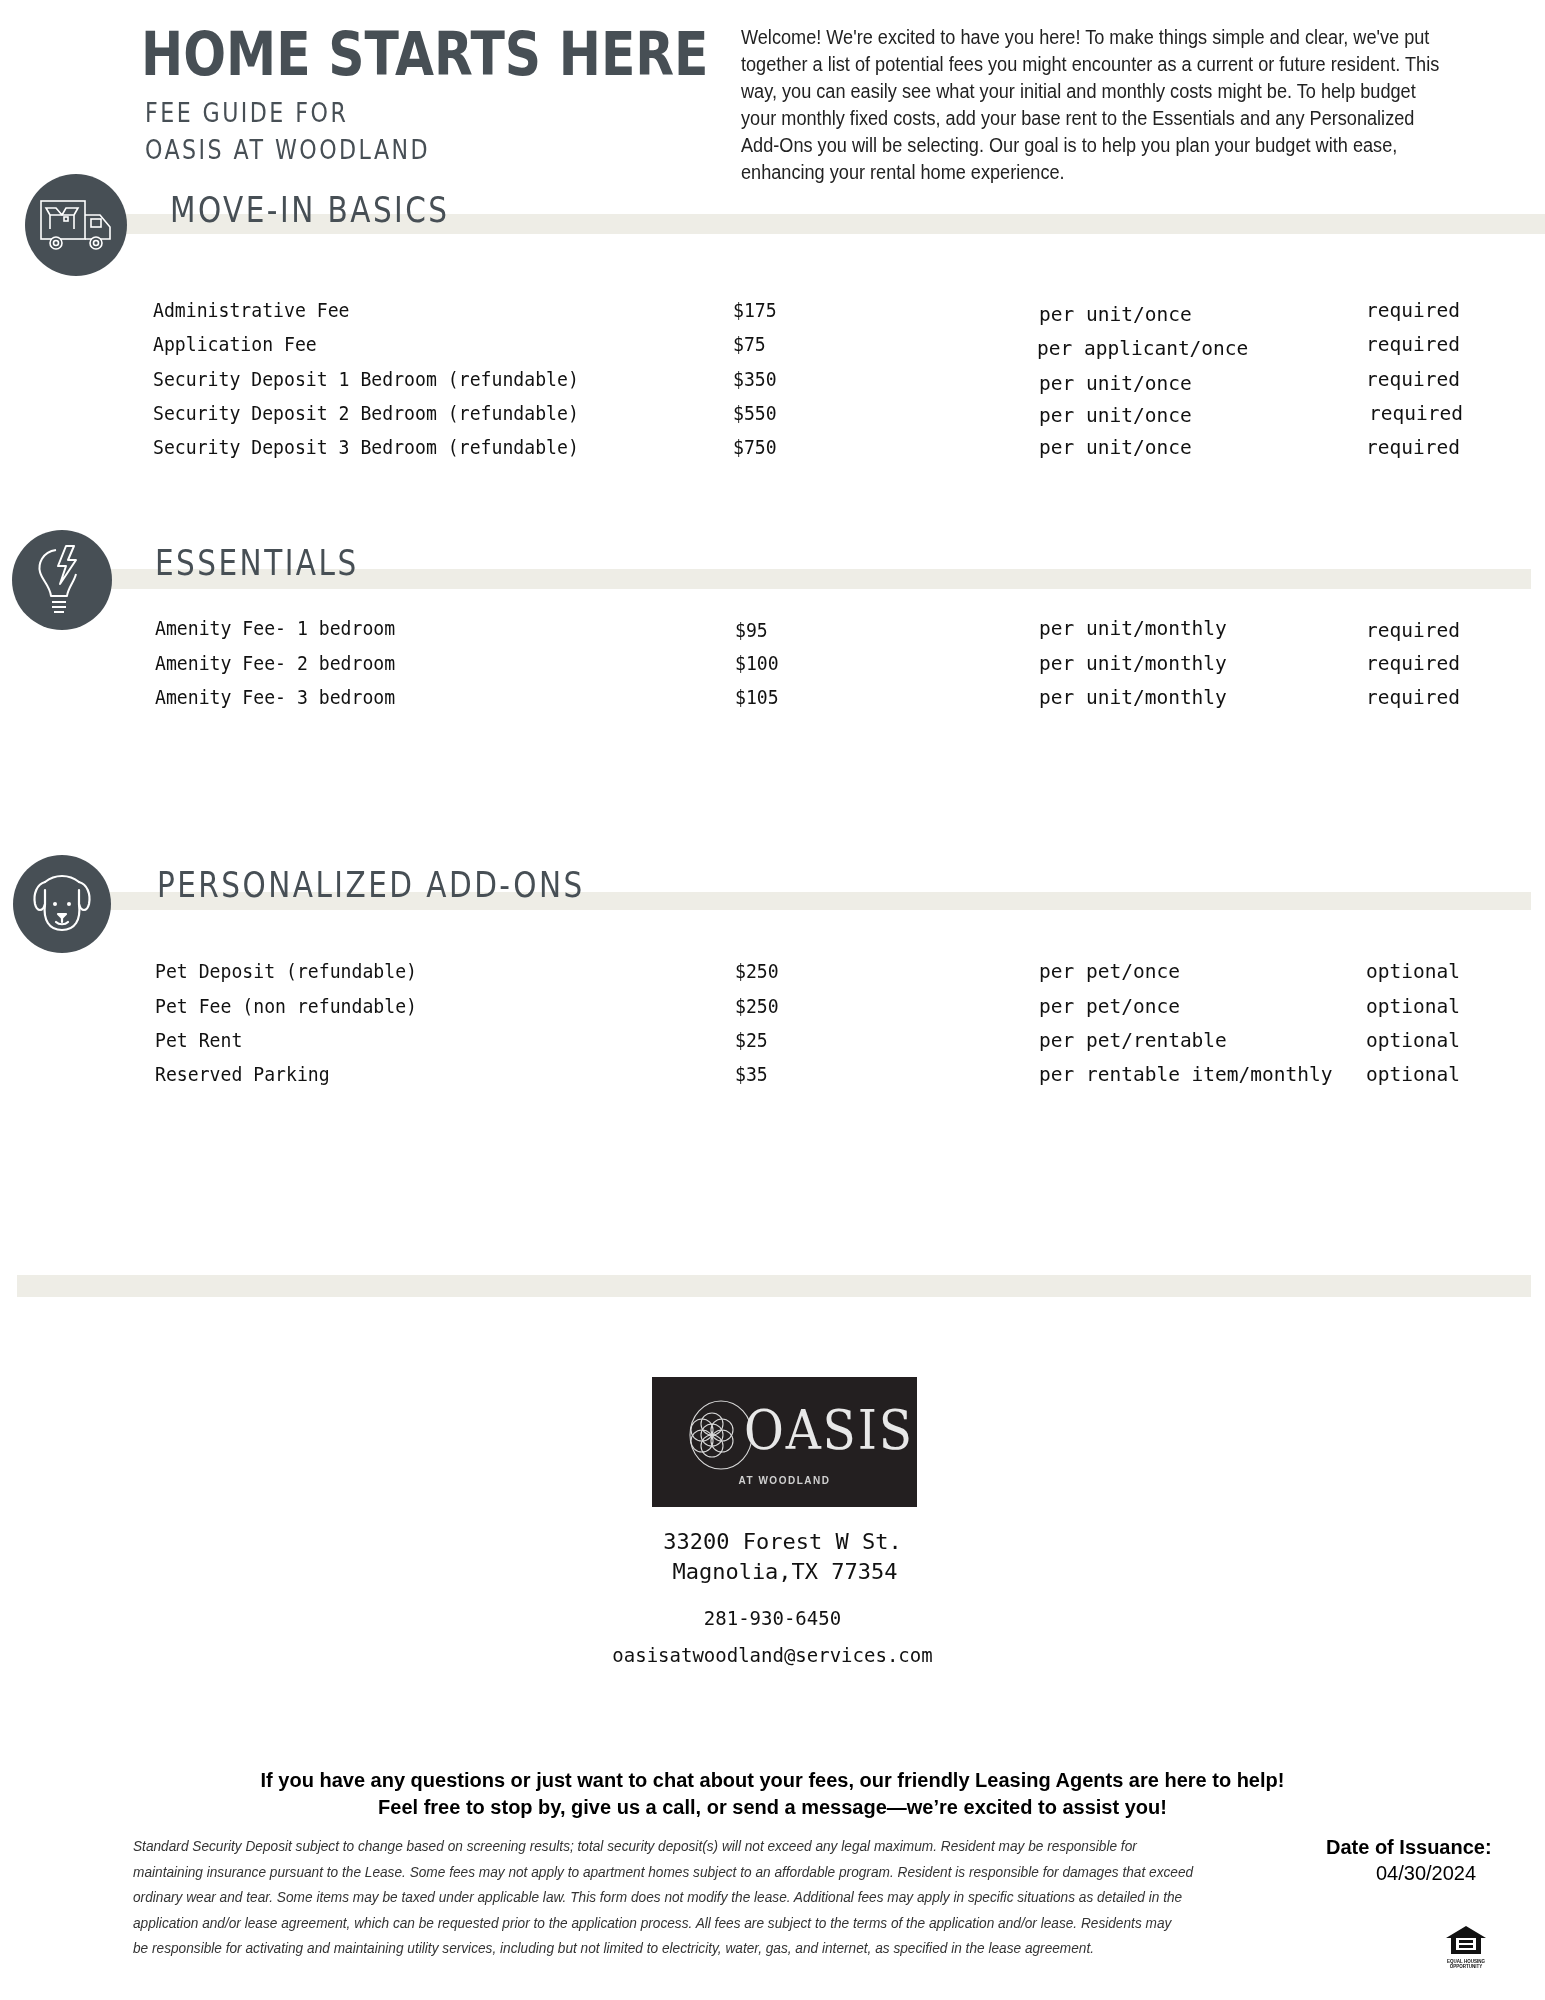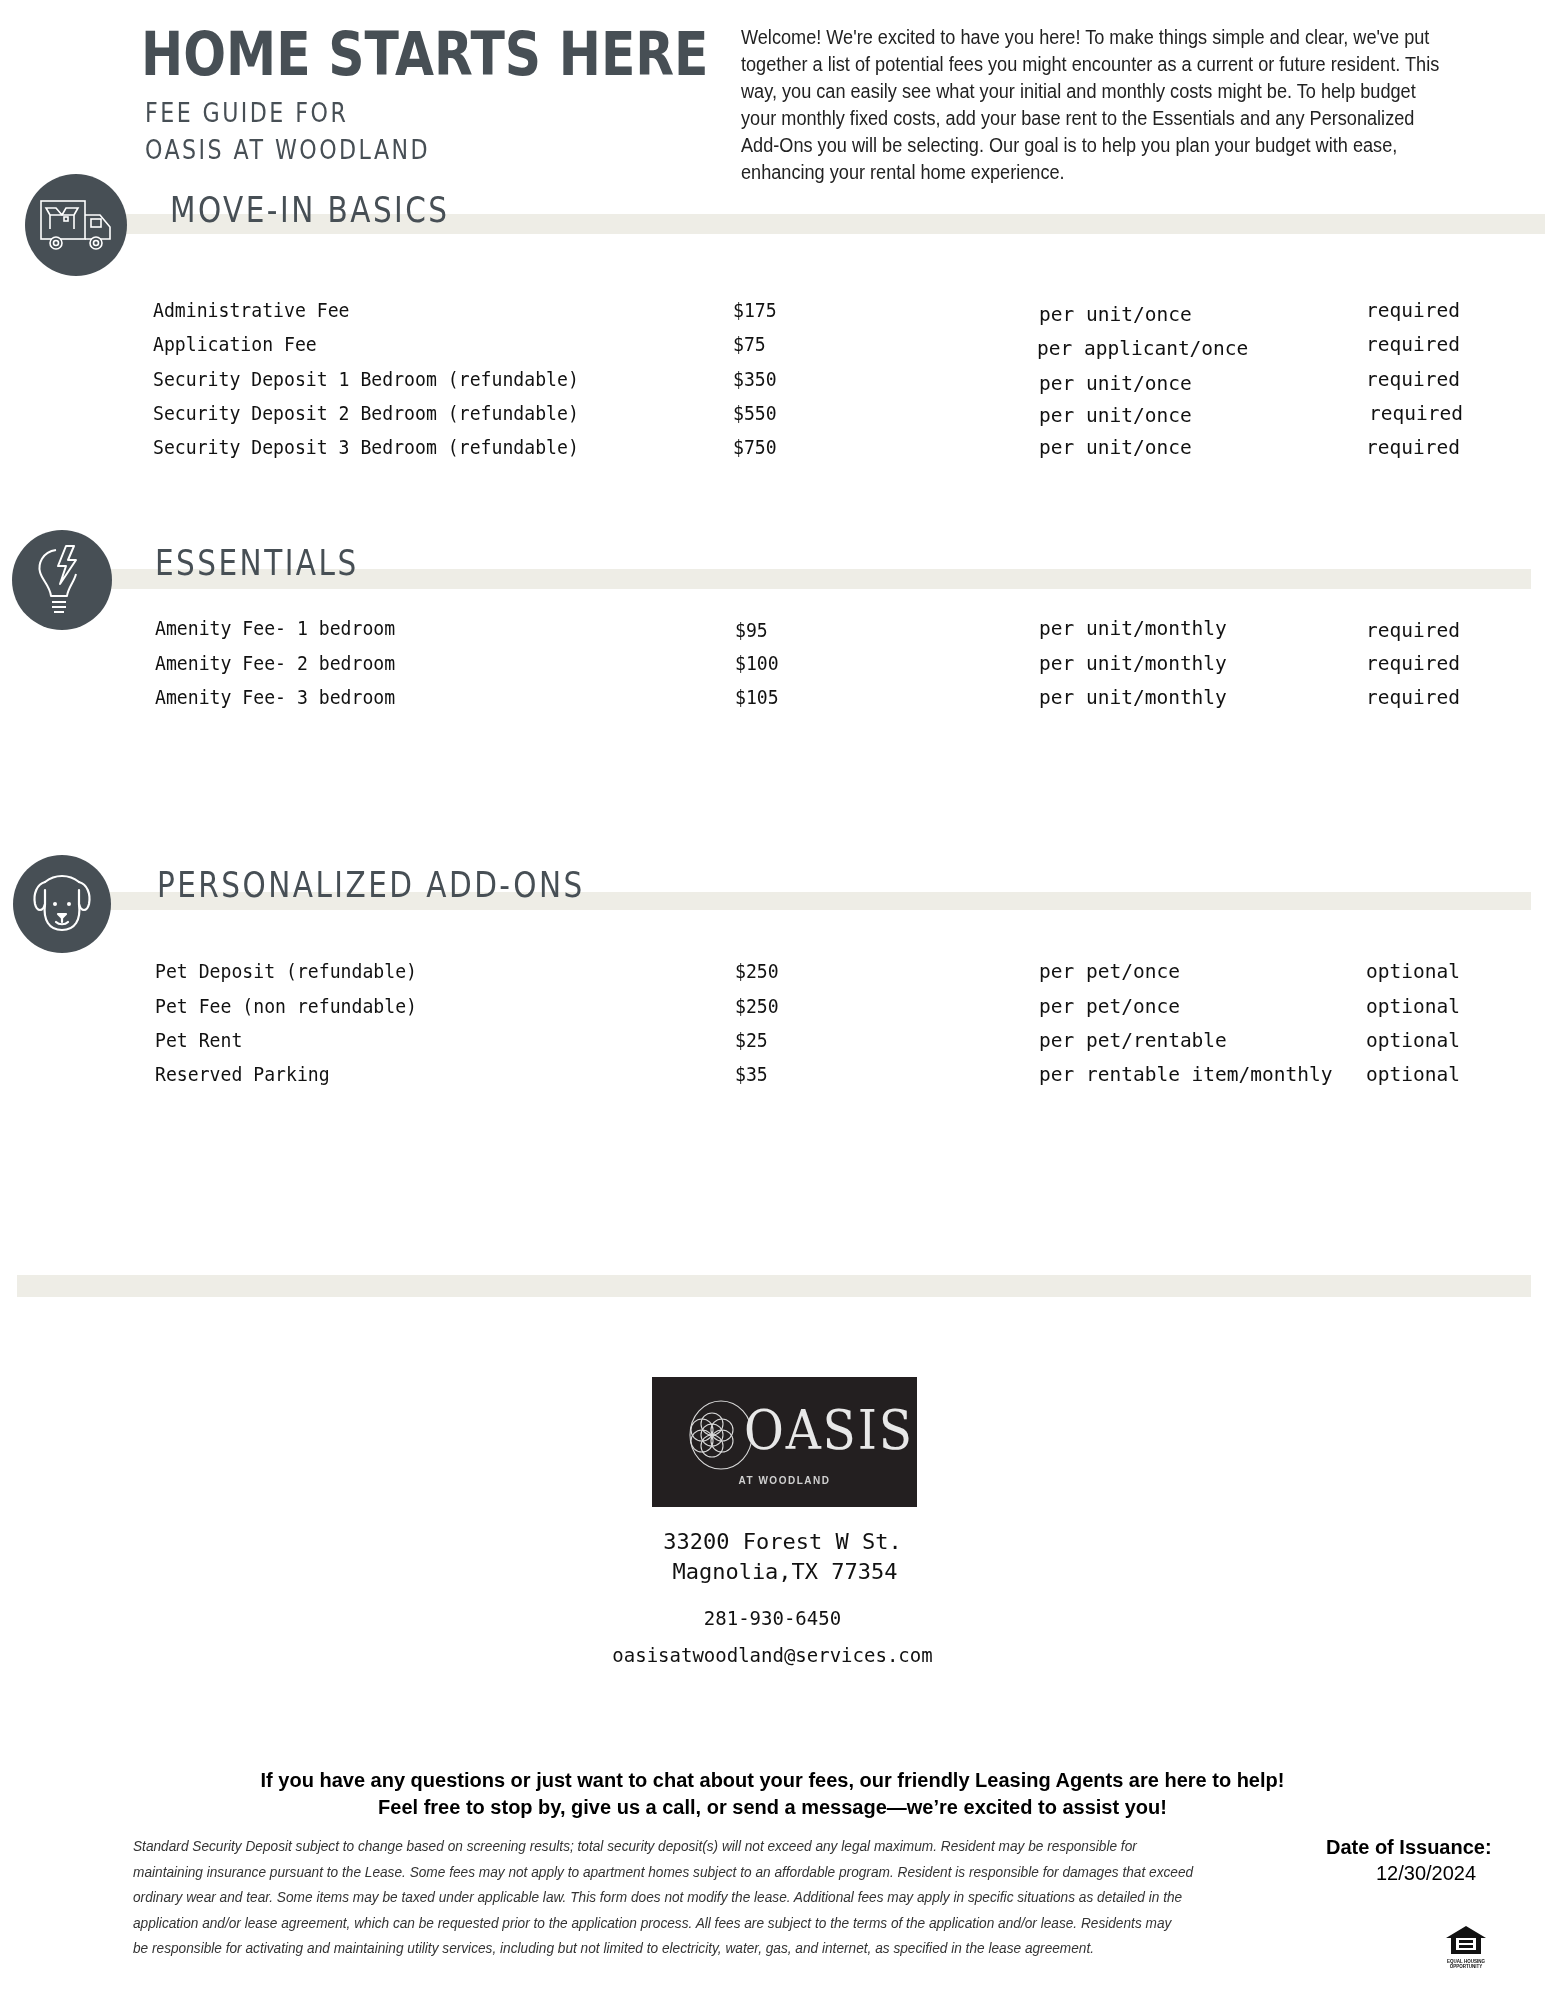--- a/index.html
+++ b/index.html
@@ -184,21 +184,21 @@
 
 <div class="abs disclaimer">
   <div>Standard Security Deposit subject to change based on screening results; total security deposit(s) will not exceed any legal maximum. Resident may be responsible for</div>
   <div>maintaining insurance pursuant to the Lease. Some fees may not apply to apartment homes subject to an affordable program. Resident is responsible for damages that exceed</div>
   <div>ordinary wear and tear. Some items may be taxed under applicable law. This form does not modify the lease. Additional fees may apply in specific situations as detailed in the</div>
   <div>application and/or lease agreement, which can be requested prior to the application process. All fees are subject to the terms of the application and/or lease. Residents may</div>
   <div>be responsible for activating and maintaining utility services, including but not limited to electricity, water, gas, and internet, as specified in the lease agreement.</div>
 </div>
 
 <div class="abs doi-label">Date of Issuance:</div>
-<div class="abs doi-date">12/30/2024</div>
+<div class="abs doi-date">04/30/2024</div>
 
 <div class="abs" style="left:1444px; top:1925px; width:44px; height:44px;">
   <svg width="44" height="30" viewBox="0 0 44 30">
     <path d="M22 1 L2 13 H7 V29 H37 V13 H42 Z" fill="#111"></path>
     <rect x="12" y="13" width="20" height="12" fill="#fff"></rect>
     <rect x="15" y="15" width="14" height="3" fill="#111"></rect>
     <rect x="15" y="20" width="14" height="3" fill="#111"></rect>
   </svg>
   <div style="font-family:'Liberation Sans', sans-serif; font-weight:bold; font-size:4.5px; line-height:5px; text-align:center; color:#111;">
     <div>EQUAL HOUSING</div>

